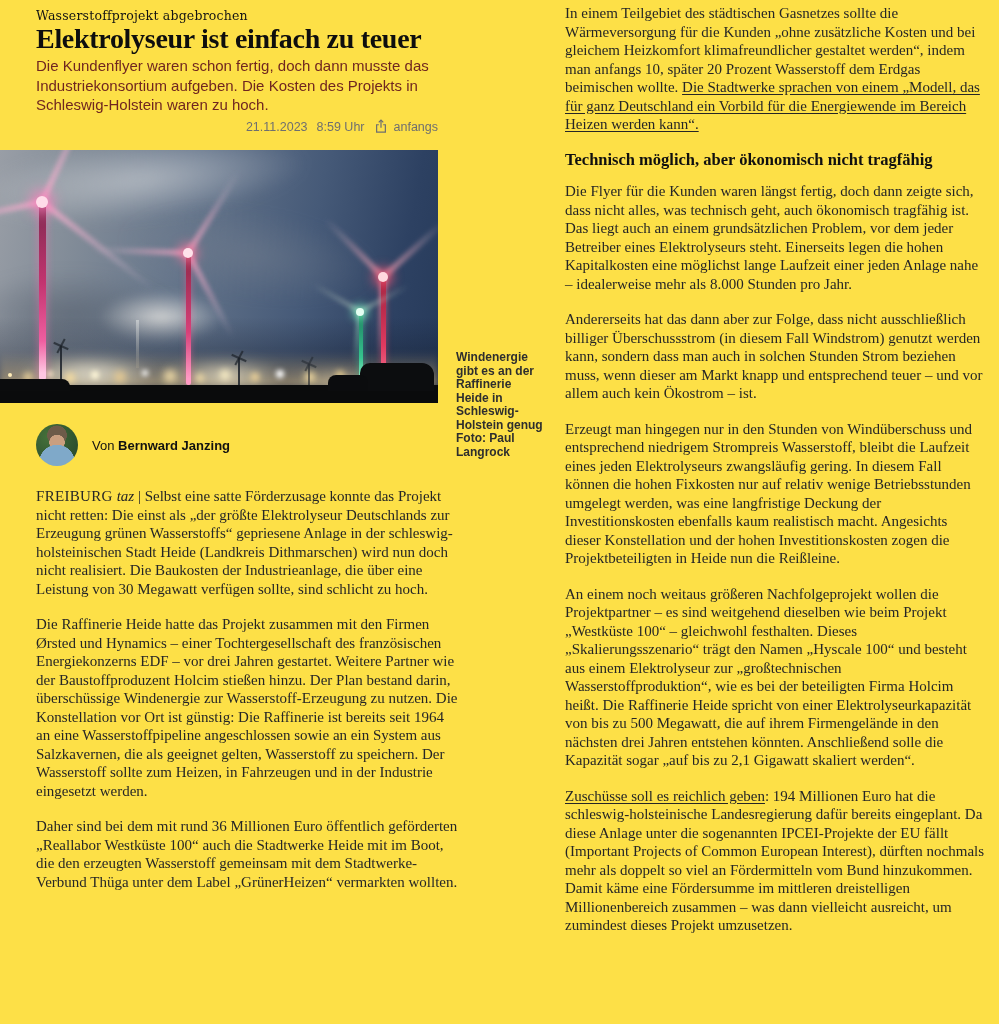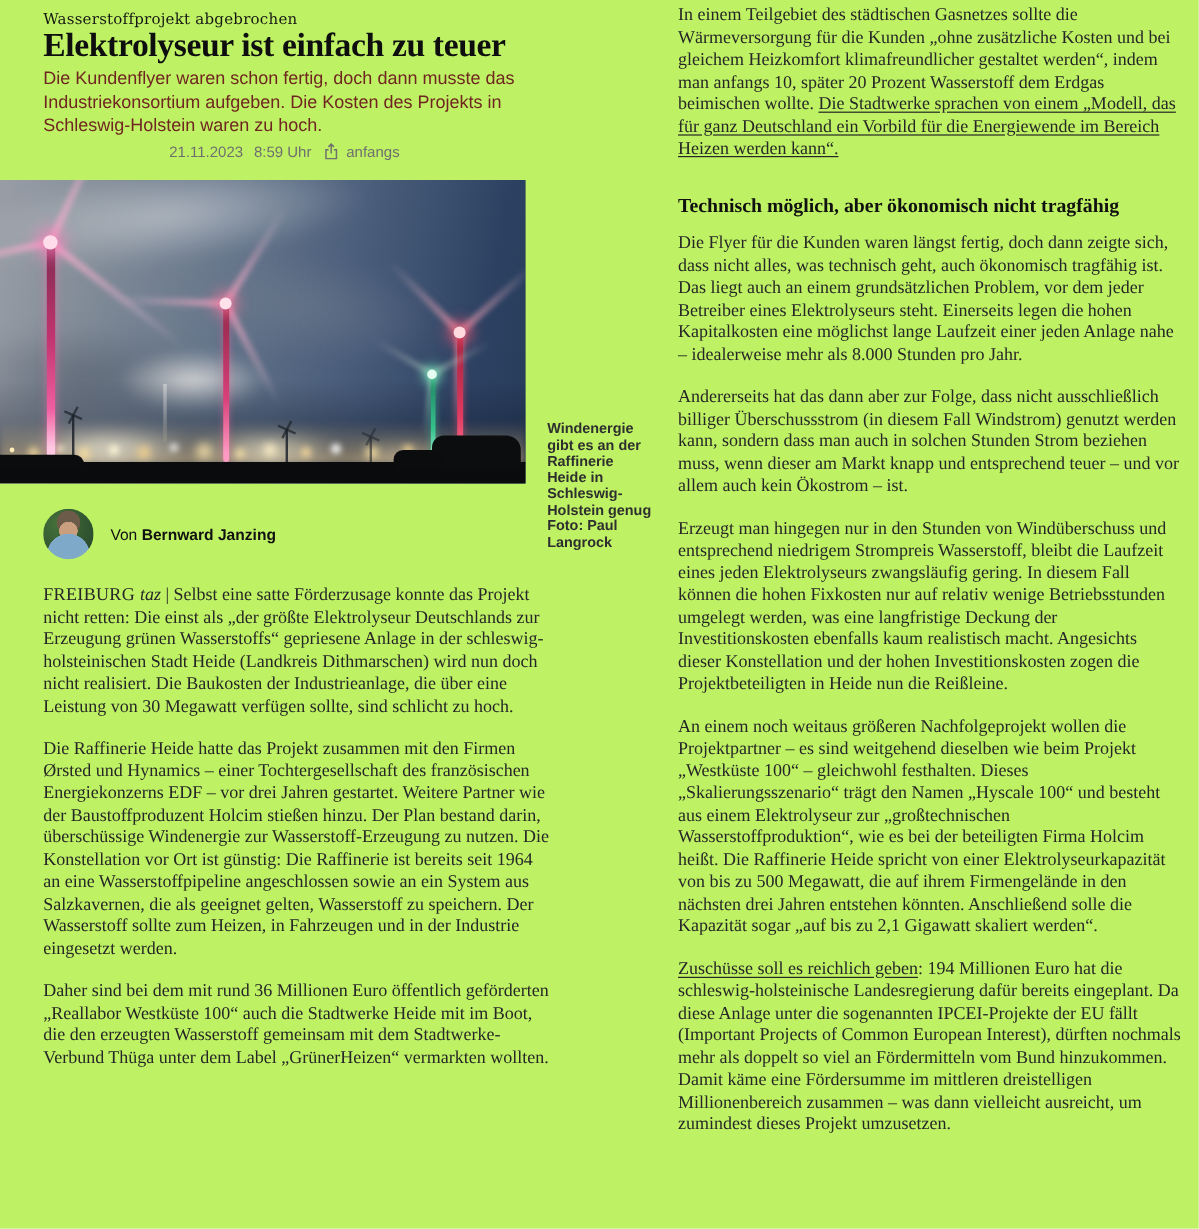--- a/index.html
+++ b/index.html
@@ -1,28 +1,28 @@
 <!DOCTYPE html>
 <html lang="de"><head>
 <meta charset="utf-8">
 <style>
   html,body{margin:0;padding:0;background:#fff;}
-  .page{position:relative;width:999px;height:1024px;background:#bef264;overflow:hidden;
+  .page{position:relative;width:999px;height:1024px;background:#fde047;overflow:hidden;
         font-family:"Liberation Sans",sans-serif;color:#222;}
 
   
   .kicker{position:absolute;left:36px;top:8px;font-family:"DejaVu Serif",serif;
           font-size:12.5px;color:#141414;letter-spacing:.2px;}
   .headline{position:absolute;left:36px;top:23px;margin:0;white-space:nowrap;
             font-family:"Liberation Serif","DejaVu Serif",serif;font-weight:bold;
             font-size:28px;letter-spacing:-.3px;color:#0e0e0e;}
   .standfirst{position:absolute;left:36px;top:56px;width:402px;margin:0;
               font-size:15px;line-height:19.5px;color:#702620;}
   .meta-row{position:absolute;left:36px;top:119px;width:402px;display:flex;
-            justify-content:center;align-items:center;color:#6f6f6f;font-size:12.5px;}
+            justify-content:flex-end;align-items:center;color:#6f6f6f;font-size:12.5px;}
   .meta-date span{margin-right:9px;}
   .share-btn{display:flex;align-items:center;gap:6px;border:none;background:none;
              color:#6f6f6f;font-size:12.5px;font-family:inherit;cursor:pointer;padding:0;}
   .share-ic{width:14px;height:15px;stroke:#6f6f6f;fill:none;stroke-width:1.4;}
 
   
   .hero{position:absolute;left:0;top:150px;width:438px;height:253px;margin:0;
         overflow:hidden;background:linear-gradient(100deg,#999ea6 0%,#828c98 18%,
         #64748a 42%,#465a78 68%,#2d4162 88%,#263a5a 100%);}
   .cloud{position:absolute;border-radius:50%;filter:blur(7px);}
@@ -112,21 +112,21 @@
   .author-line b{font-weight:bold;}
 
   
   .col{position:absolute;font-family:"Liberation Serif","DejaVu Serif",serif;
        font-size:15px;line-height:18.5px;color:#262626;}
   .col p{margin:0 0 17px 0;}
   .col h2{margin:31px 0 13px 0;font-family:"Liberation Serif","DejaVu Serif",serif;
           font-weight:bold;font-size:16.5px;color:#101010;white-space:nowrap;}
   .col-left{left:36px;top:487px;width:424px;}
   .col-right{left:565px;top:4px;width:421px;}
-  .col-right h2:first-of-type{margin-top:29px;}
+  .col-right h2:first-of-type{margin-top:17px;}
   .caps{letter-spacing:.3px;}
   .taz{font-style:italic;text-align:center;}
   .ilink{color:#262626;text-decoration:underline;text-underline-offset:2px;cursor:pointer;}
 </style>
 </head>
 <body>
 
 <div class="page">
 
   <div class="kicker">Wasserstoffprojekt abgebrochen</div>

